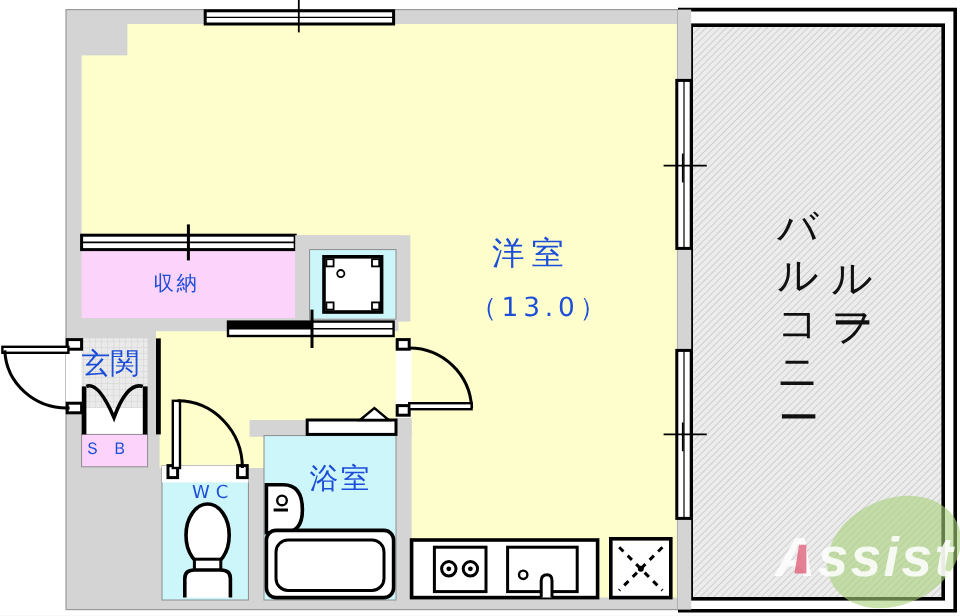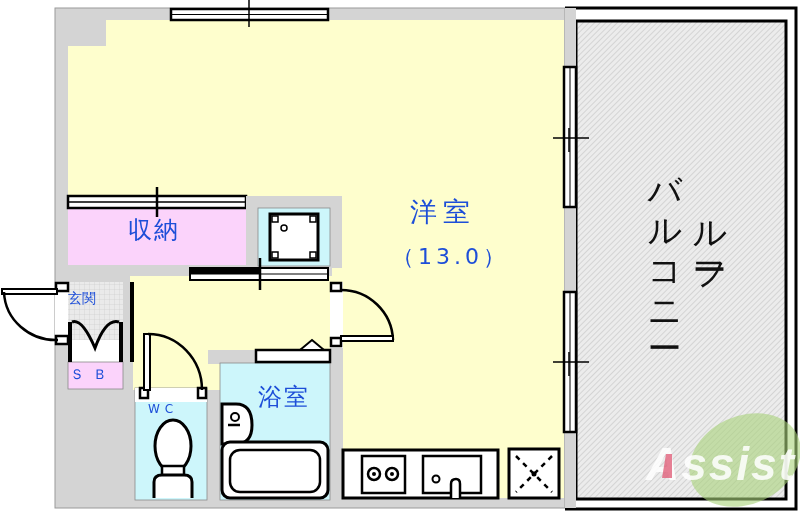--- a/index.html
+++ b/index.html
@@ -1,25 +1,25 @@
 <!DOCTYPE html>
 <html><head>
 <meta charset="utf-8">
 <style>
   html, body { margin:0; padding:0; background:#ffffff; }
   body { width:800px; height:513px; overflow:hidden; position:relative; font-family:"DejaVu Sans", sans-serif; }
   #plan { position:absolute; left:0; top:0; width:800px; height:513px; }
   .lbl { position:absolute; color:#1d4ed8; font-family:"DejaVu Sans", sans-serif; white-space:nowrap; line-height:1; }
   .room-main { left:410px; top:198px; font-size:27px; letter-spacing:6px; }
   .room-main-area { left:392px; top:246px; font-size:22px; letter-spacing:4px; }
-  .room-storage { left:128px; top:218px; font-size:24px; letter-spacing:2px; }
-  .room-entrance { left:68px; top:291px; font-size:14px; }
+  .room-storage { left:128px; top:229px; font-size:17px; letter-spacing:2px; }
+  .room-entrance { left:68px; top:291px; font-size:24px; }
   .room-sb { left:70px; top:367px; font-size:14px; letter-spacing:9px; }
-  .room-wc { left:148px; top:403px; font-size:12px; letter-spacing:5px; }
-  .room-bath { left:258px; top:387px; font-size:24px; letter-spacing:2px;font-family:Liberation Mono, monospace; }
+  .room-wc { left:160px; top:403px; font-size:15px; letter-spacing:5px; }
+  .room-bath { left:258px; top:387px; font-size:24px; letter-spacing:2px; }
   .vcol { position:absolute; display:flex; flex-direction:column; align-items:center; font-size:34px; line-height:40px; color:#111; }
   .vcol span { display:block; }
   .vcol-a { left:645px; top:170px; }
   .vcol-b { left:690px; top:212px; }
   .watermark { position:absolute; left:640px; top:398px; width:160px; height:110px; }
 </style>
 </head>
 <body>
 
 <svg id="plan" viewBox="0 0 800 513" xmlns="http://www.w3.org/2000/svg">

